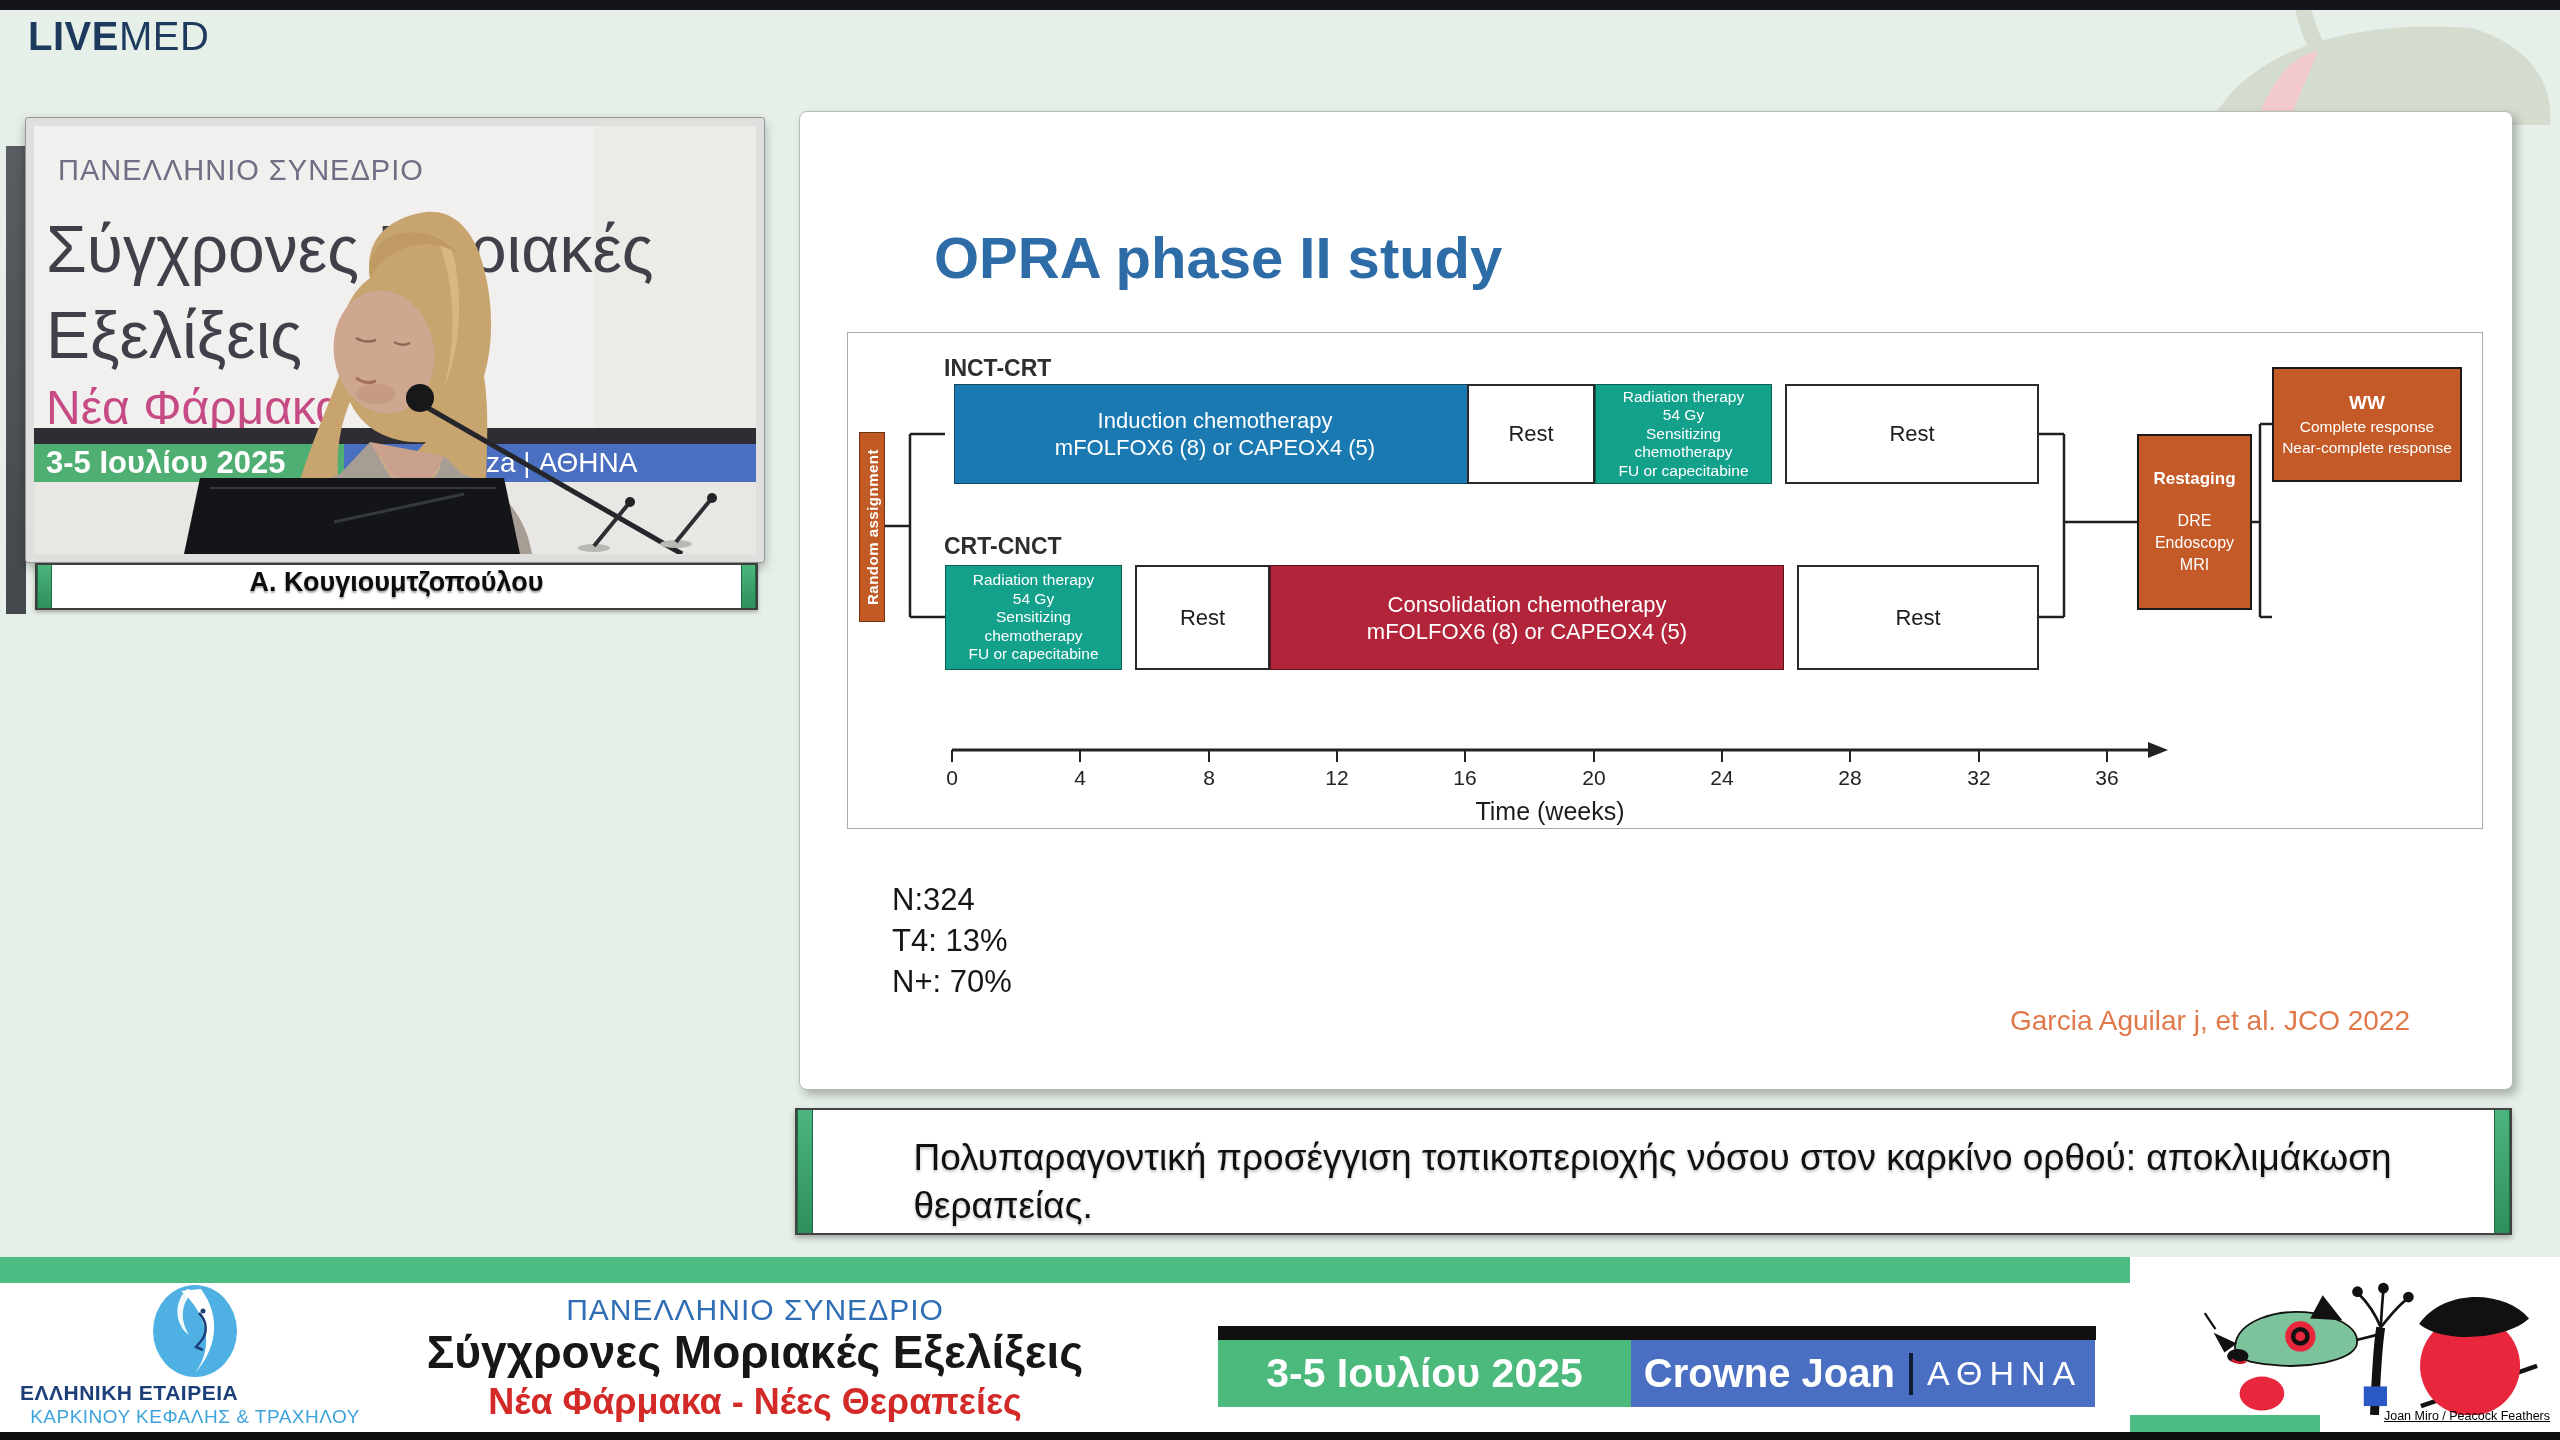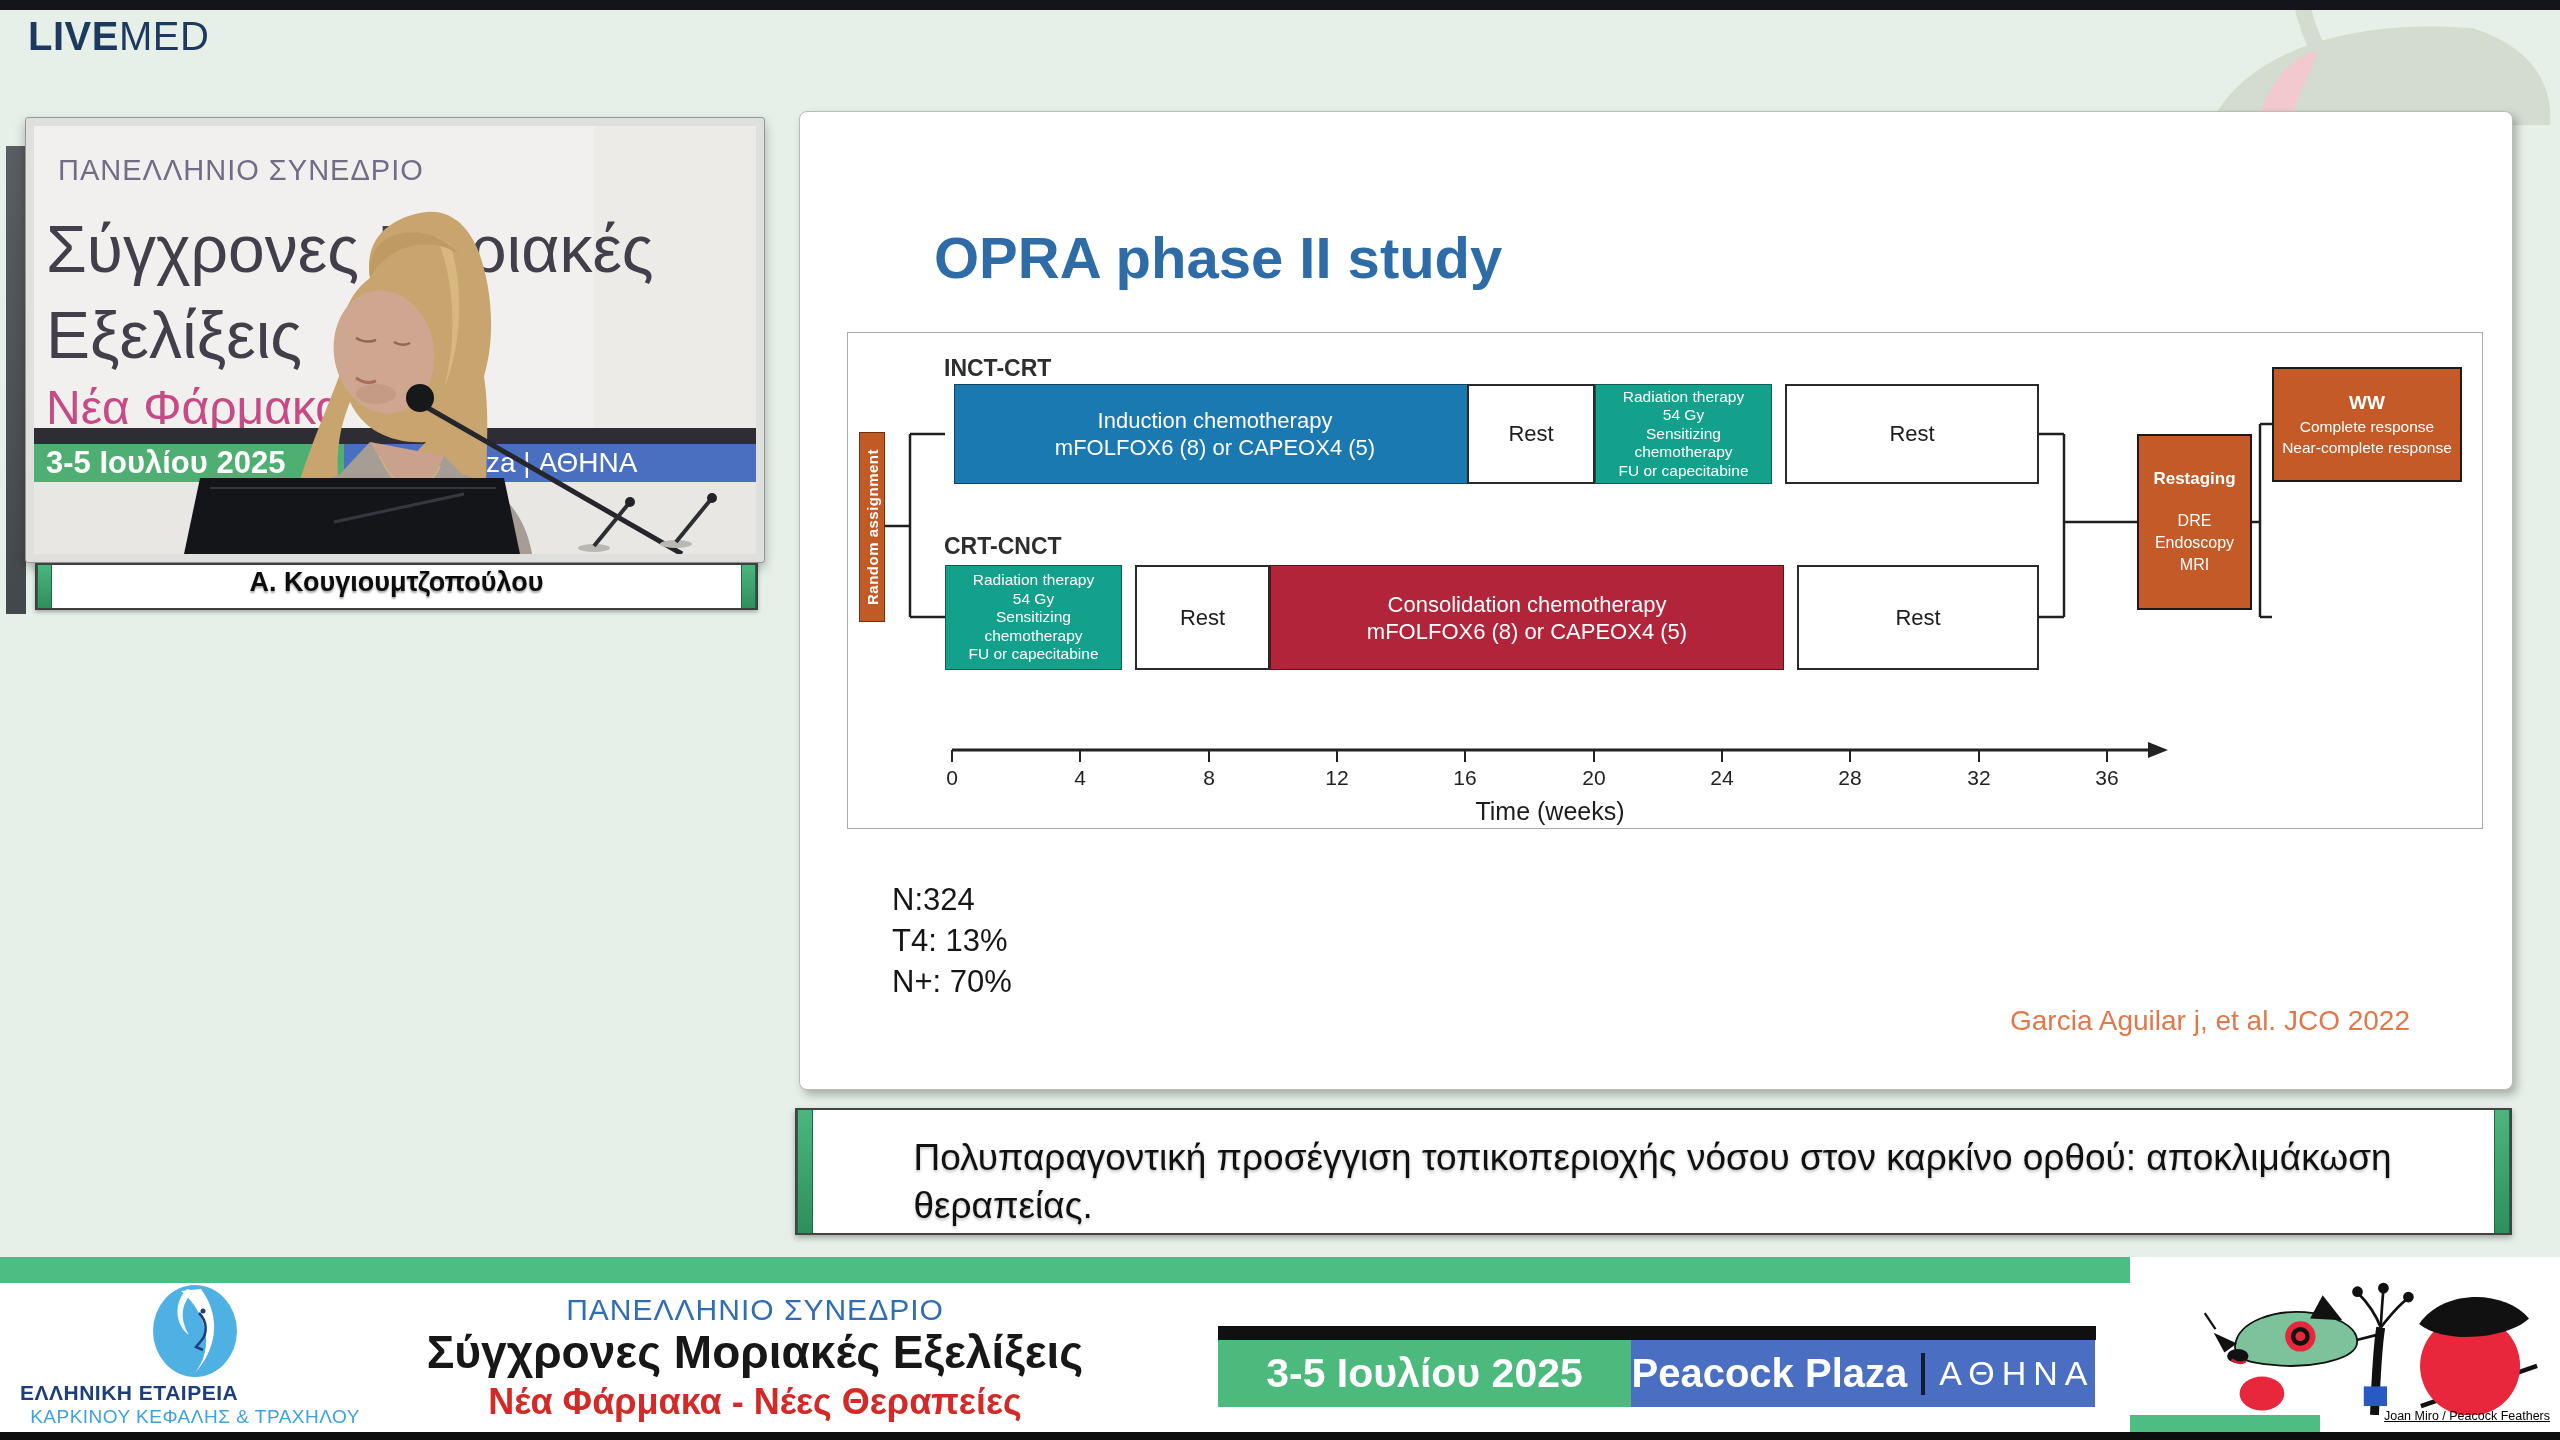--- a/index.html
+++ b/index.html
@@ -268,21 +268,21 @@
 
     <div class="abs cong">
       <div class="kick">ΠΑΝΕΛΛΗΝΙΟ ΣΥΝΕΔΡΙΟ</div>
       <div class="ttl">Σύγχρονες Μοριακές Εξελίξεις</div>
       <div class="sub">Νέα Φάρμακα - Νέες Θεραπείες</div>
     </div>
 
     <div class="abs badge-bar"></div>
     <div class="abs badge-green">3-5 Ιουλίου 2025</div>
     <div class="abs badge-blue">
-      <span class="hotel">Peacock Plaza</span>
+      <span class="hotel">Crowne Joan</span>
       <span class="sep"></span>
       <span class="city">ΑΘΗΝΑ</span>
     </div>
 
     <div class="abs miro-panel">
       <svg class="abs" style="left:0;top:24px;" width="430" height="134" viewBox="0 0 430 150">
         <path d="M 300,140 L 430,95" stroke="#111" stroke-width="5" fill="none"></path>
         <circle cx="355" cy="95" r="56" fill="#e8273c"></circle>
         <path d="M 298,48 C 326,8 394,10 421,42 C 398,64 328,72 298,48 Z" fill="#111"></path>
         <path d="M 248,150 C 250,100 252,70 255,52" stroke="#111" stroke-width="10" fill="none"></path>

